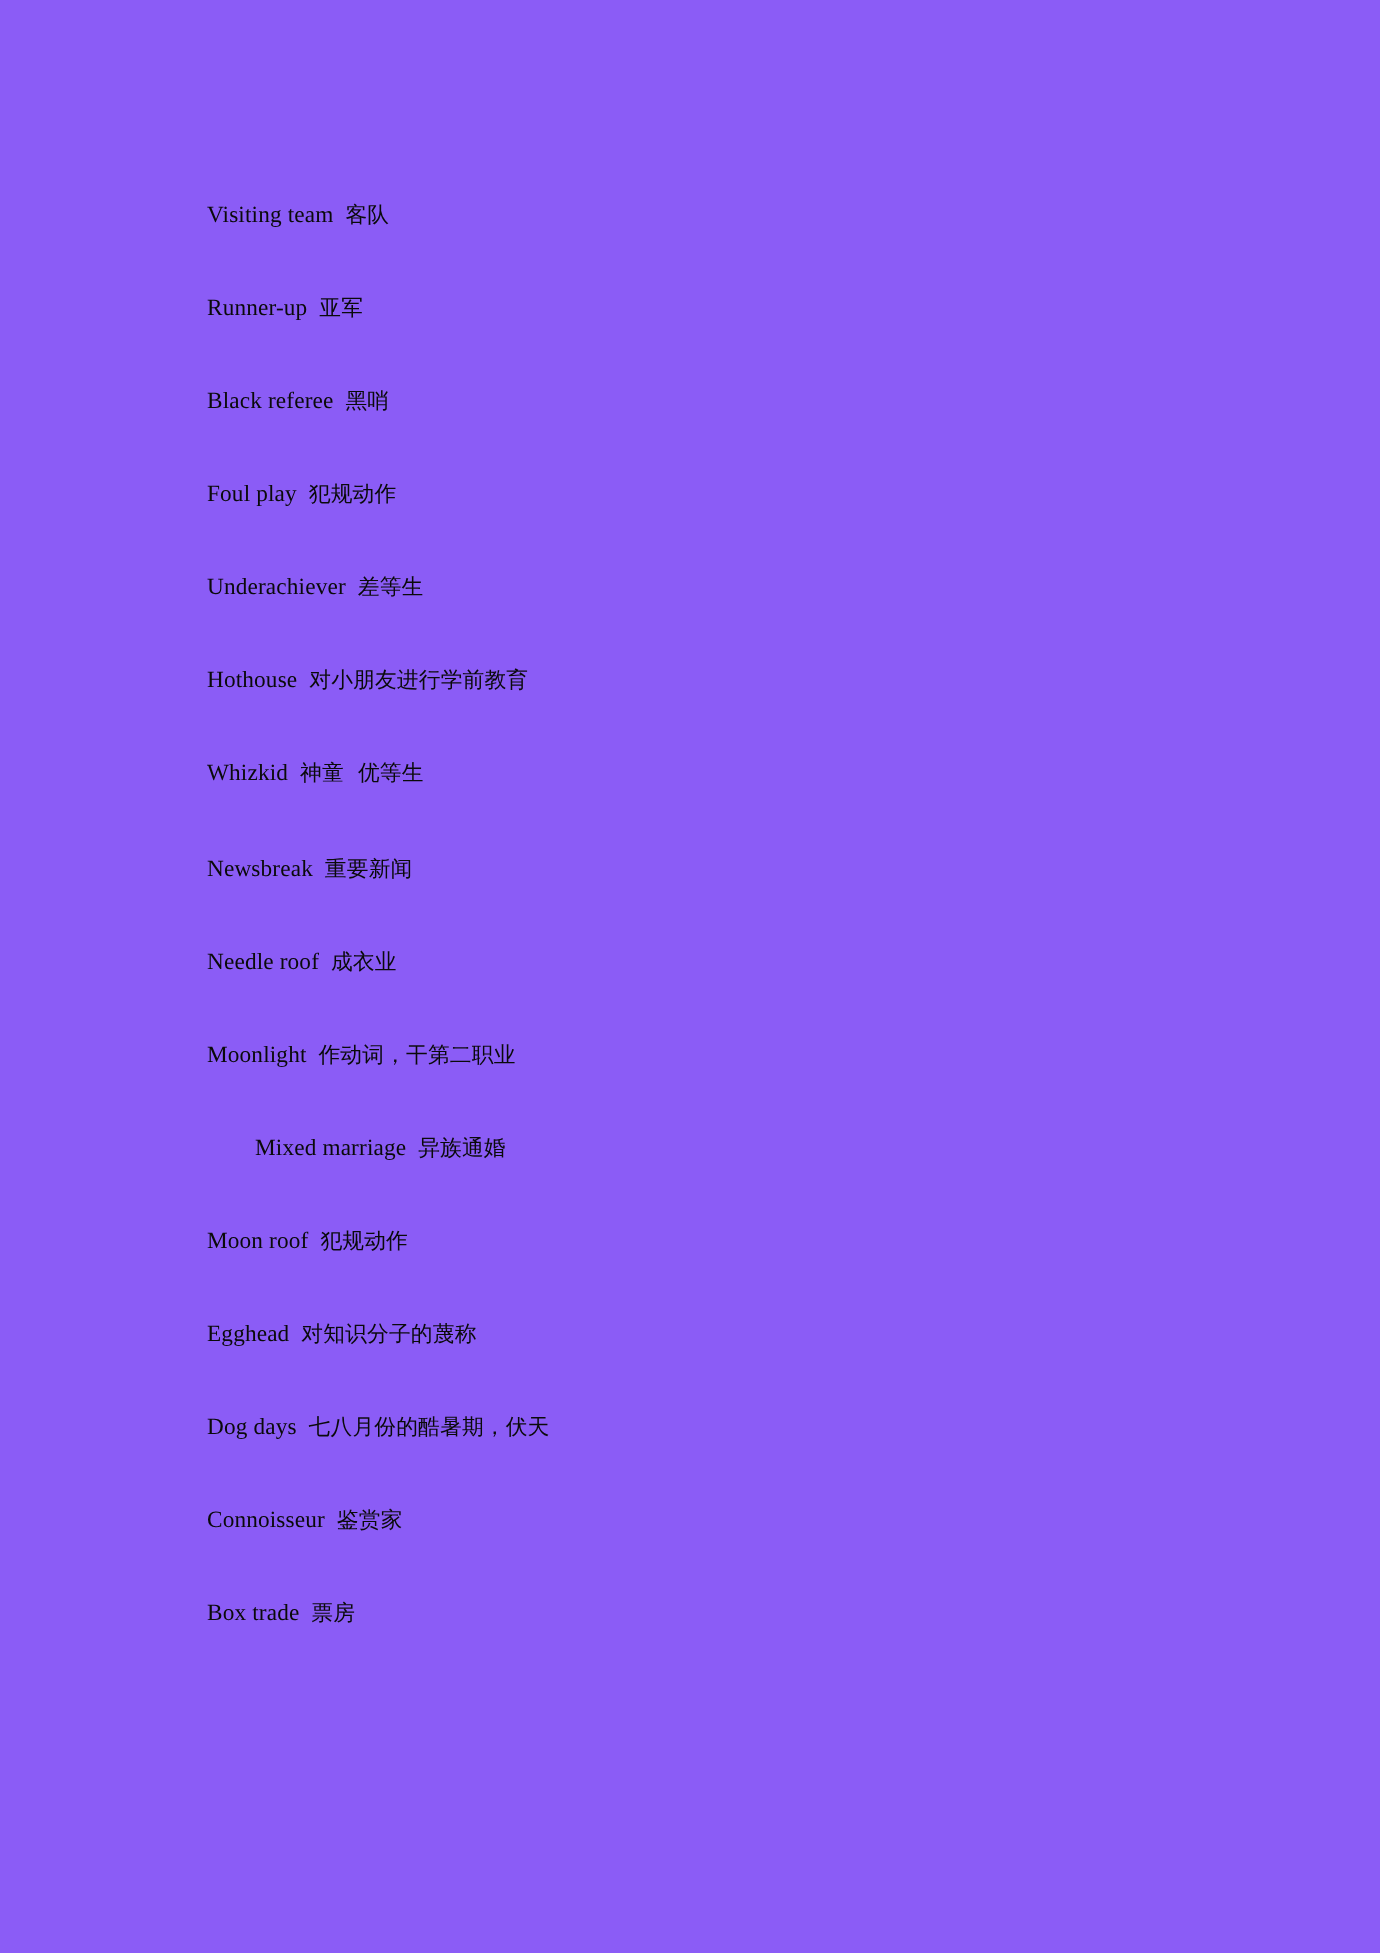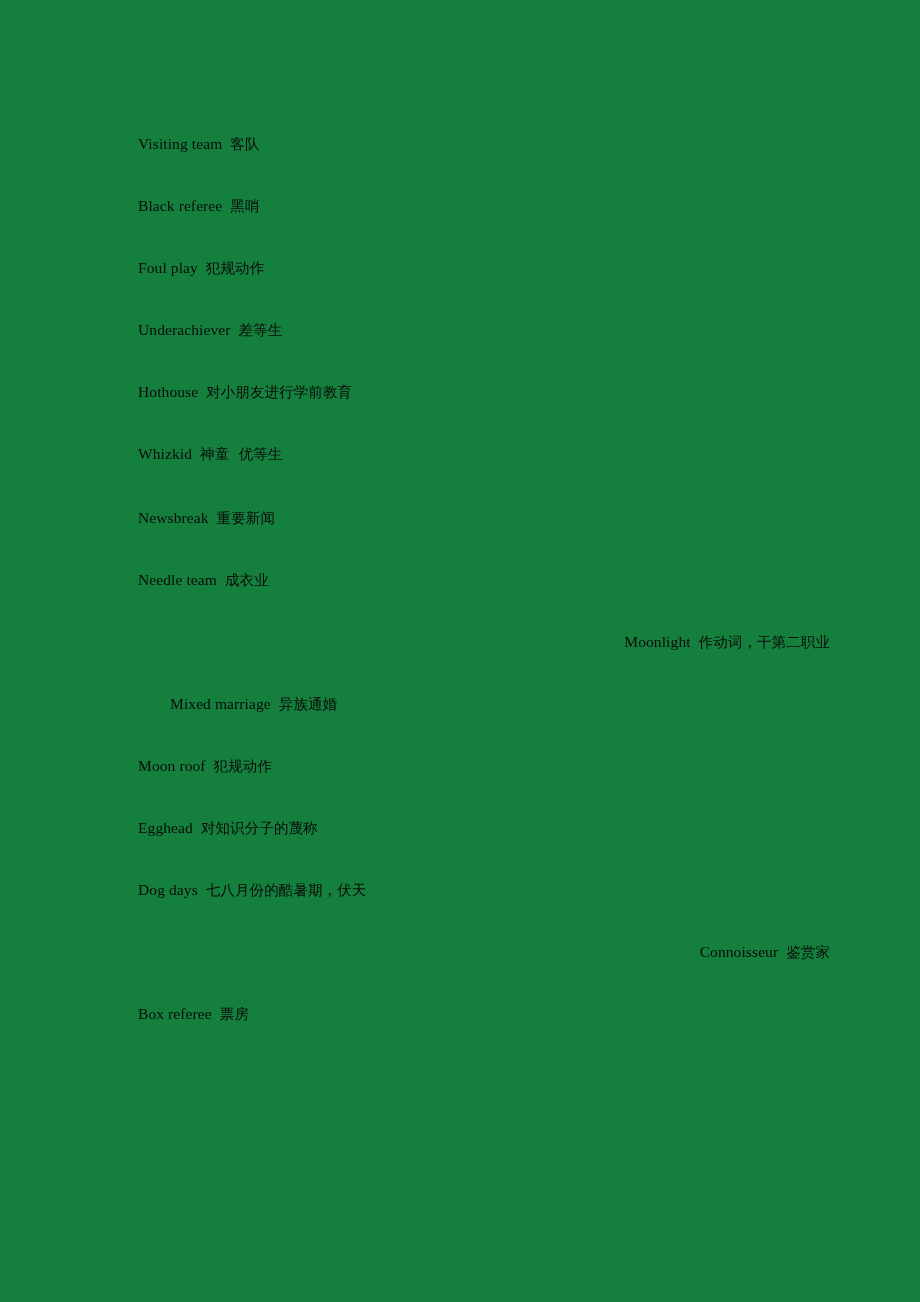--- a/index.html
+++ b/index.html
@@ -47,31 +47,32 @@
     white-space: pre;
   }
   .gloss {
     font-family: "DejaVu Sans", "Liberation Sans", sans-serif;
     font-size: 14.5px;
   }
 </style>
 </head>
 <body>
 
-<div class="page" style="background: #15803d;">
+<div class="page" style="background: #8b5cf6;">
   <div class="doc-body" id="glossary-list">
       <p class="entry-line" style="color: rgb(10, 10, 10);"><span class="term">Visiting team</span><span class="sep">  </span><span class="gloss">客队</span></p>
+      <p class="entry-line" style="color: rgb(10, 10, 10);"><span class="term">Runner-up</span><span class="sep">  </span><span class="gloss">亚军</span></p>
       <p class="entry-line" style="color: rgb(10, 10, 10);"><span class="term">Black referee</span><span class="sep">  </span><span class="gloss">黑哨</span></p>
       <p class="entry-line" style="color: rgb(10, 10, 10); margin-top: 14px;"><span class="term">Foul play</span><span class="sep">  </span><span class="gloss">犯规动作</span></p>
       <p class="entry-line" style="color: rgb(10, 10, 10);"><span class="term">Underachiever</span><span class="sep">  </span><span class="gloss">差等生</span></p>
       <p class="entry-line" style="color: rgb(10, 10, 10);"><span class="term">Hothouse</span><span class="sep">  </span><span class="gloss">对小朋友进行学前教育</span></p>
       <p class="entry-line" style="color: rgb(10, 10, 10);"><span class="term">Whizkid</span><span class="sep">  </span><span class="gloss">神童  优等生</span></p>
       <p class="entry-line gap-before" style="color: rgb(10, 10, 10);"><span class="term">Newsbreak</span><span class="sep">  </span><span class="gloss">重要新闻</span></p>
-      <p class="entry-line" style="color: rgb(10, 10, 10);"><span class="term">Needle team</span><span class="sep">  </span><span class="gloss">成衣业</span></p>
-      <p class="entry-line" style="color: rgb(10, 10, 10); text-align: right;"><span class="term">Moonlight</span><span class="sep">  </span><span class="gloss">作动词，干第二职业</span></p>
+      <p class="entry-line" style="color: rgb(10, 10, 10);"><span class="term">Needle roof</span><span class="sep">  </span><span class="gloss">成衣业</span></p>
+      <p class="entry-line" style="color: rgb(10, 10, 10);"><span class="term">Moonlight</span><span class="sep">  </span><span class="gloss">作动词，干第二职业</span></p>
       <p class="entry-line" style="color: rgb(10, 10, 10); margin-left: 32px;"><span class="term">Mixed marriage</span><span class="sep">  </span><span class="gloss">异族通婚</span></p>
       <p class="entry-line" style="color: rgb(10, 10, 10);"><span class="term">Moon roof</span><span class="sep">  </span><span class="gloss">犯规动作</span></p>
       <p class="entry-line" style="color: rgb(10, 10, 10);"><span class="term">Egghead</span><span class="sep">  </span><span class="gloss">对知识分子的蔑称</span></p>
       <p class="entry-line" style="color: rgb(10, 10, 10);"><span class="term">Dog days</span><span class="sep">  </span><span class="gloss">七八月份的酷暑期，伏天</span></p>
-      <p class="entry-line" style="color: rgb(10, 10, 10); text-align: right;"><span class="term">Connoisseur</span><span class="sep">  </span><span class="gloss">鉴赏家</span></p>
-      <p class="entry-line" style="color: rgb(10, 10, 10);"><span class="term">Box referee</span><span class="sep">  </span><span class="gloss">票房</span></p>
+      <p class="entry-line" style="color: rgb(10, 10, 10);"><span class="term">Connoisseur</span><span class="sep">  </span><span class="gloss">鉴赏家</span></p>
+      <p class="entry-line" style="color: rgb(10, 10, 10);"><span class="term">Box trade</span><span class="sep">  </span><span class="gloss">票房</span></p>
     </div>
 </div>
 
 </body></html>

